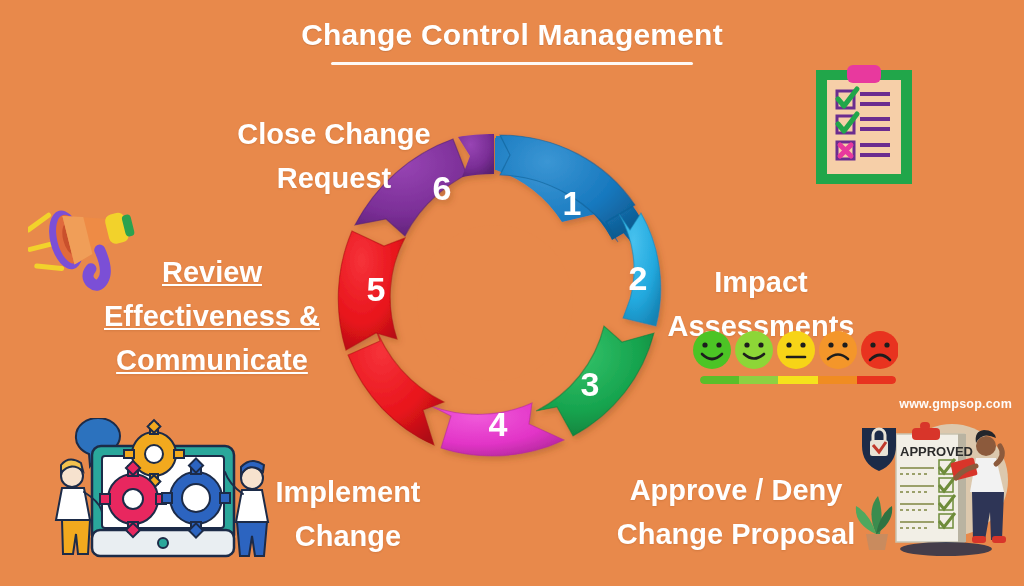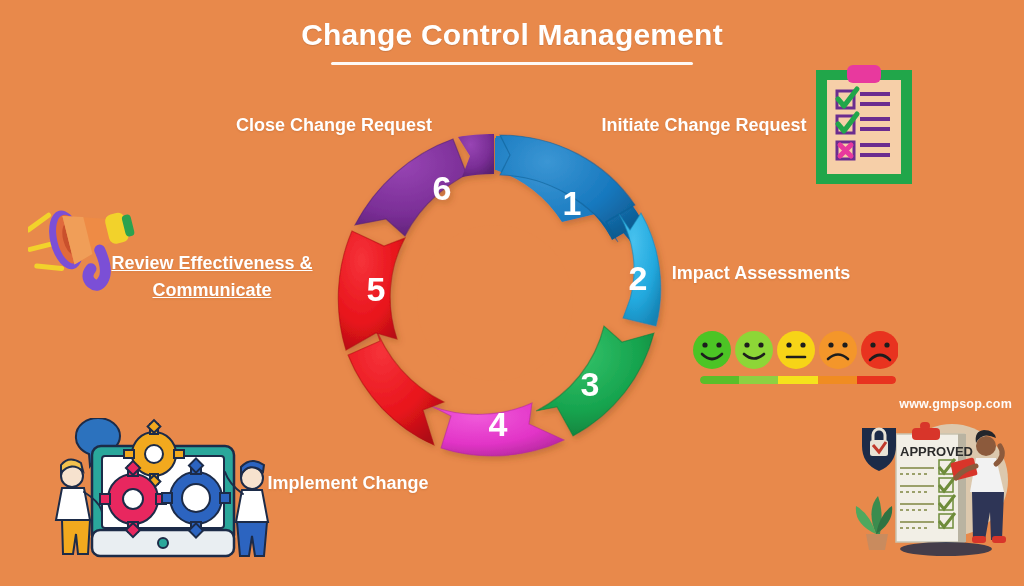--- a/index.html
+++ b/index.html
@@ -22,21 +22,21 @@
   }
   .title-rule {
     position: absolute; left: 331px; top: 62px;
     width: 362px; height: 3px; background: #ffffff; opacity: .95;
     border-radius: 2px;
   }
 
   
   .lbl {
     position: absolute;
-    color: #ffffff; font-weight: bold; font-size: 18px;
+    color: #ffffff; font-weight: bold; font-size: 29px;
     line-height: 1.52; text-align: center;
     text-shadow: 0 1px 2px rgba(120,55,10,.18);
   }
   .lbl-close    { left: 218px; top: 112px; width: 232px; }
   .lbl-initiate { left: 588px; top: 112px; width: 232px; }
   .lbl-impact   { left: 652px; top: 260px; width: 218px; }
   .lbl-approve  { left: 606px; top: 468px; width: 260px; }
   .lbl-implement{ left: 254px; top: 470px; width: 188px; }
   .lbl-review   { left: 92px;  top: 250px; width: 240px; text-decoration: underline; }
 
@@ -232,22 +232,22 @@
           <path d="M148,19 C158,17 172,16 184,16 L184,56 C172,56 162,57 152,59 L160,38 Z" fill="url(#g6)"></path>
           <text class="seg-num" x="132" y="82">6</text>
         </g>
       </g>
 
       <circle cx="185" cy="185" r="78" fill="#E8894B"></circle>
     </svg>
   </div>
 
   <div class="lbl lbl-close">Close Change Request</div>
-  <div class="lbl lbl-initiate">Initiate Change Request</div>
   <div class="lbl lbl-impact">Impact Assessments</div>
+  <div class="lbl lbl-approve">Approve / Deny Change Proposal</div>
   <div class="lbl lbl-implement">Implement Change</div>
   <div class="lbl lbl-review">Review Effectiveness &amp; Communicate</div>
 
   <div class="smileys">
     <svg width="206" height="40" viewBox="0 0 206 40">
 
       <g>
         <circle cx="20" cy="20" r="19" fill="#4CC425"></circle>
         <circle cx="13" cy="15" r="2.6" fill="#1d1d1d"></circle>
           <circle cx="27" cy="15" r="2.6" fill="#1d1d1d"></circle>

